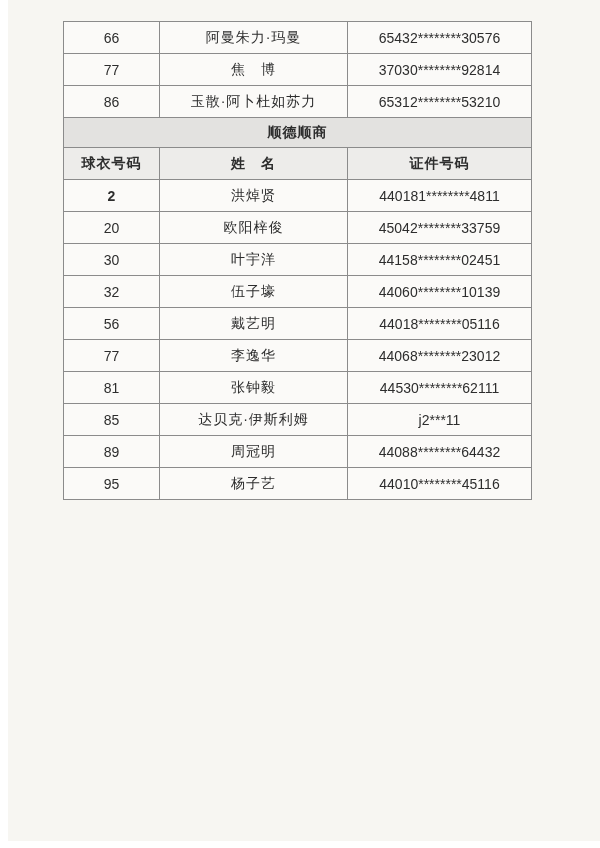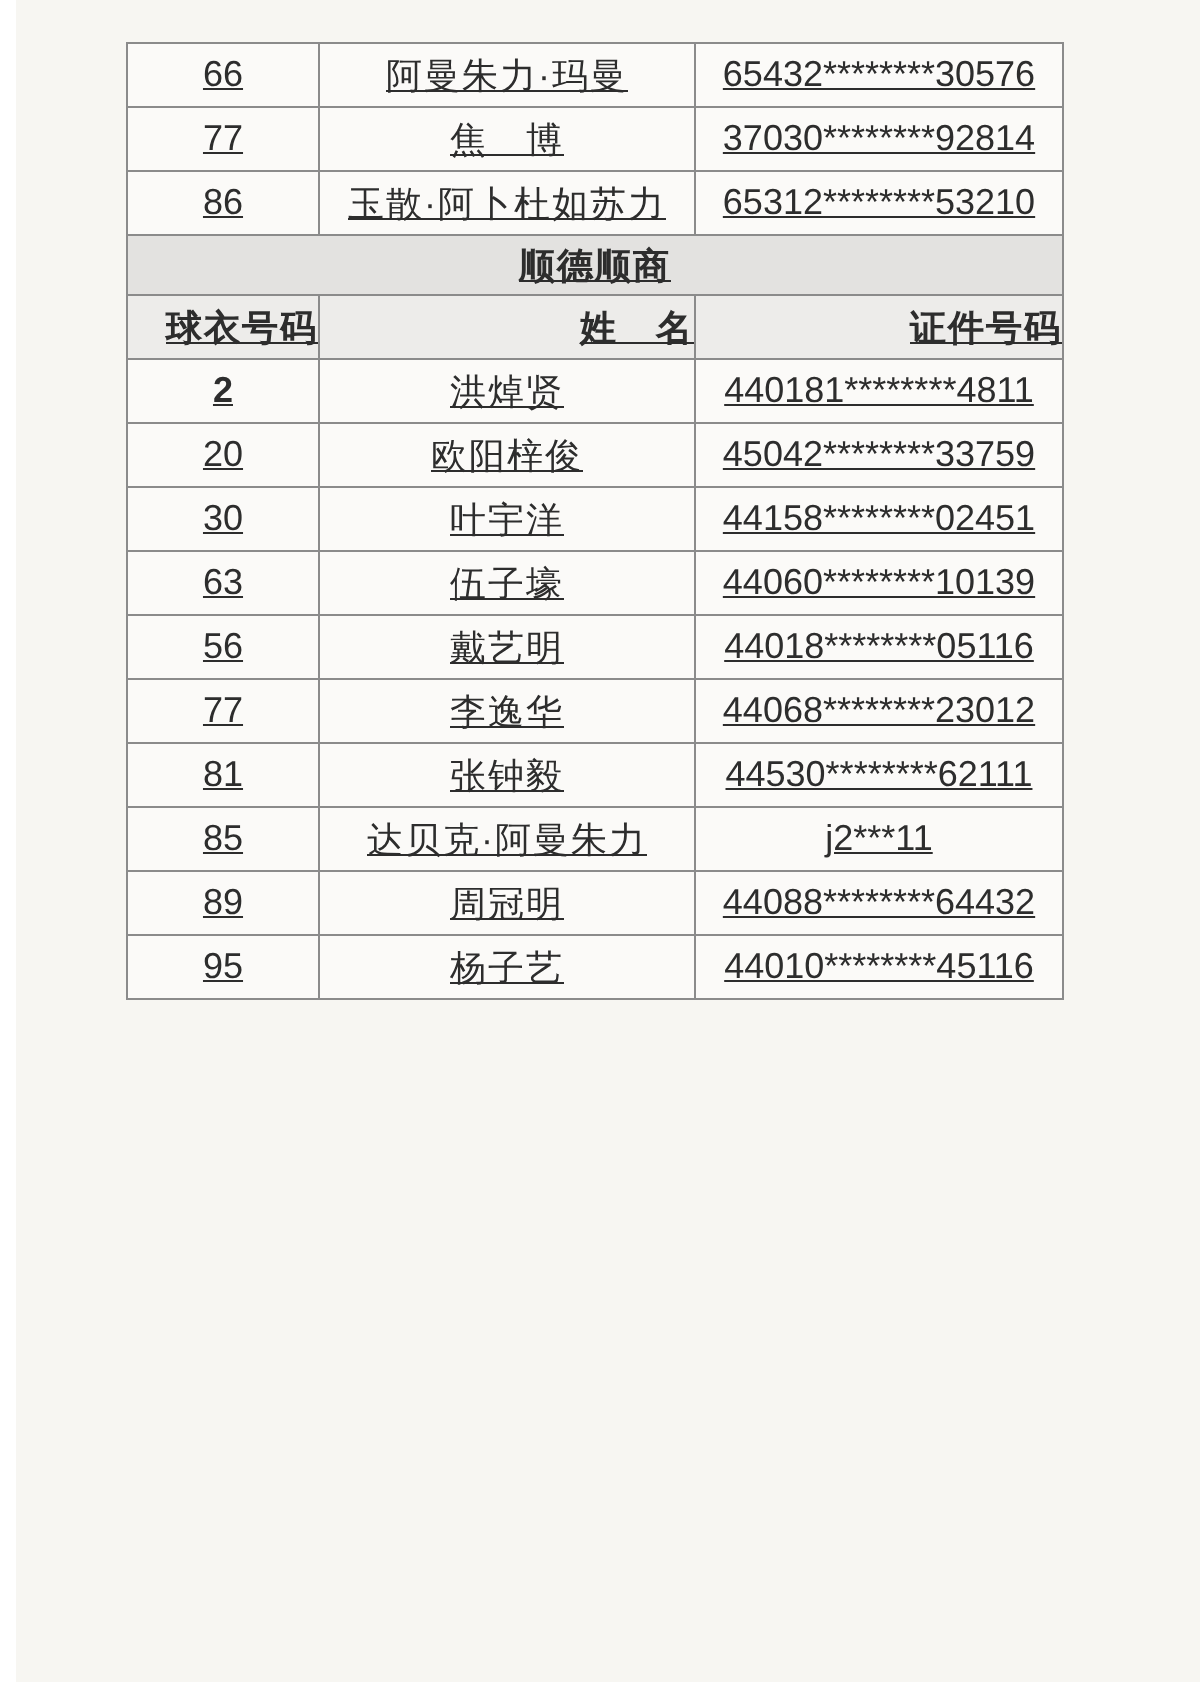--- a/index.html
+++ b/index.html
@@ -15,23 +15,22 @@
     left: 8px; top: 0;
     width: 592px; height: 841px;
     background: #f7f6f2;
   }
   table.roster {
     position: absolute;
     left: 55px; top: 21px;
     width: 468px;
     border-collapse: collapse;
     table-layout: fixed;
-    font-size: 18px;
+    font-size: 14px;
     color: #2d2d2d;
-    text-decoration: underline;
   }
   table.roster td {
     border: 1px solid #8b8b8b;
     text-align: center;
     vertical-align: middle;
     padding: 0;
     background: #fbfaf8;
     overflow: hidden;
     white-space: nowrap;
   }
@@ -41,21 +40,20 @@
   td.section-cell {
     background: #e3e2e0 !important;
     font-weight: bold;
     letter-spacing: 1px;
     margin-top: 22px;
   }
   tr.header-row td {
     background: #edecea !important;
     font-weight: bold;
     letter-spacing: 1px;
-    text-align: right;
   }
   td.name-cell { letter-spacing: 1px; }
   td.jersey-bold { font-weight: bold; }
 </style>
 </head>
 <body>
 
 <div class="page">
   <table class="roster">
     <colgroup>
@@ -100,42 +98,42 @@
         <td>20</td>
         <td class="name-cell">欧阳梓俊</td>
         <td>45042********33759</td>
       </tr>
       <tr class="data-row">
         <td>30</td>
         <td class="name-cell">叶宇洋</td>
         <td>44158********02451</td>
       </tr>
       <tr class="data-row">
-        <td>63</td>
+        <td>32</td>
         <td class="name-cell">伍子壕</td>
         <td>44060********10139</td>
       </tr>
       <tr class="data-row">
         <td>56</td>
         <td class="name-cell">戴艺明</td>
         <td>44018********05116</td>
       </tr>
       <tr class="data-row">
         <td>77</td>
         <td class="name-cell">李逸华</td>
         <td>44068********23012</td>
       </tr>
       <tr class="data-row">
         <td>81</td>
         <td class="name-cell">张钟毅</td>
         <td>44530********62111</td>
       </tr>
       <tr class="data-row">
         <td>85</td>
-        <td class="name-cell">达贝克·阿曼朱力</td>
+        <td class="name-cell">达贝克·伊斯利姆</td>
         <td>j2***11</td>
       </tr>
       <tr class="data-row">
         <td>89</td>
         <td class="name-cell">周冠明</td>
         <td>44088********64432</td>
       </tr>
       <tr class="data-row">
         <td>95</td>
         <td class="name-cell">杨子艺</td>

